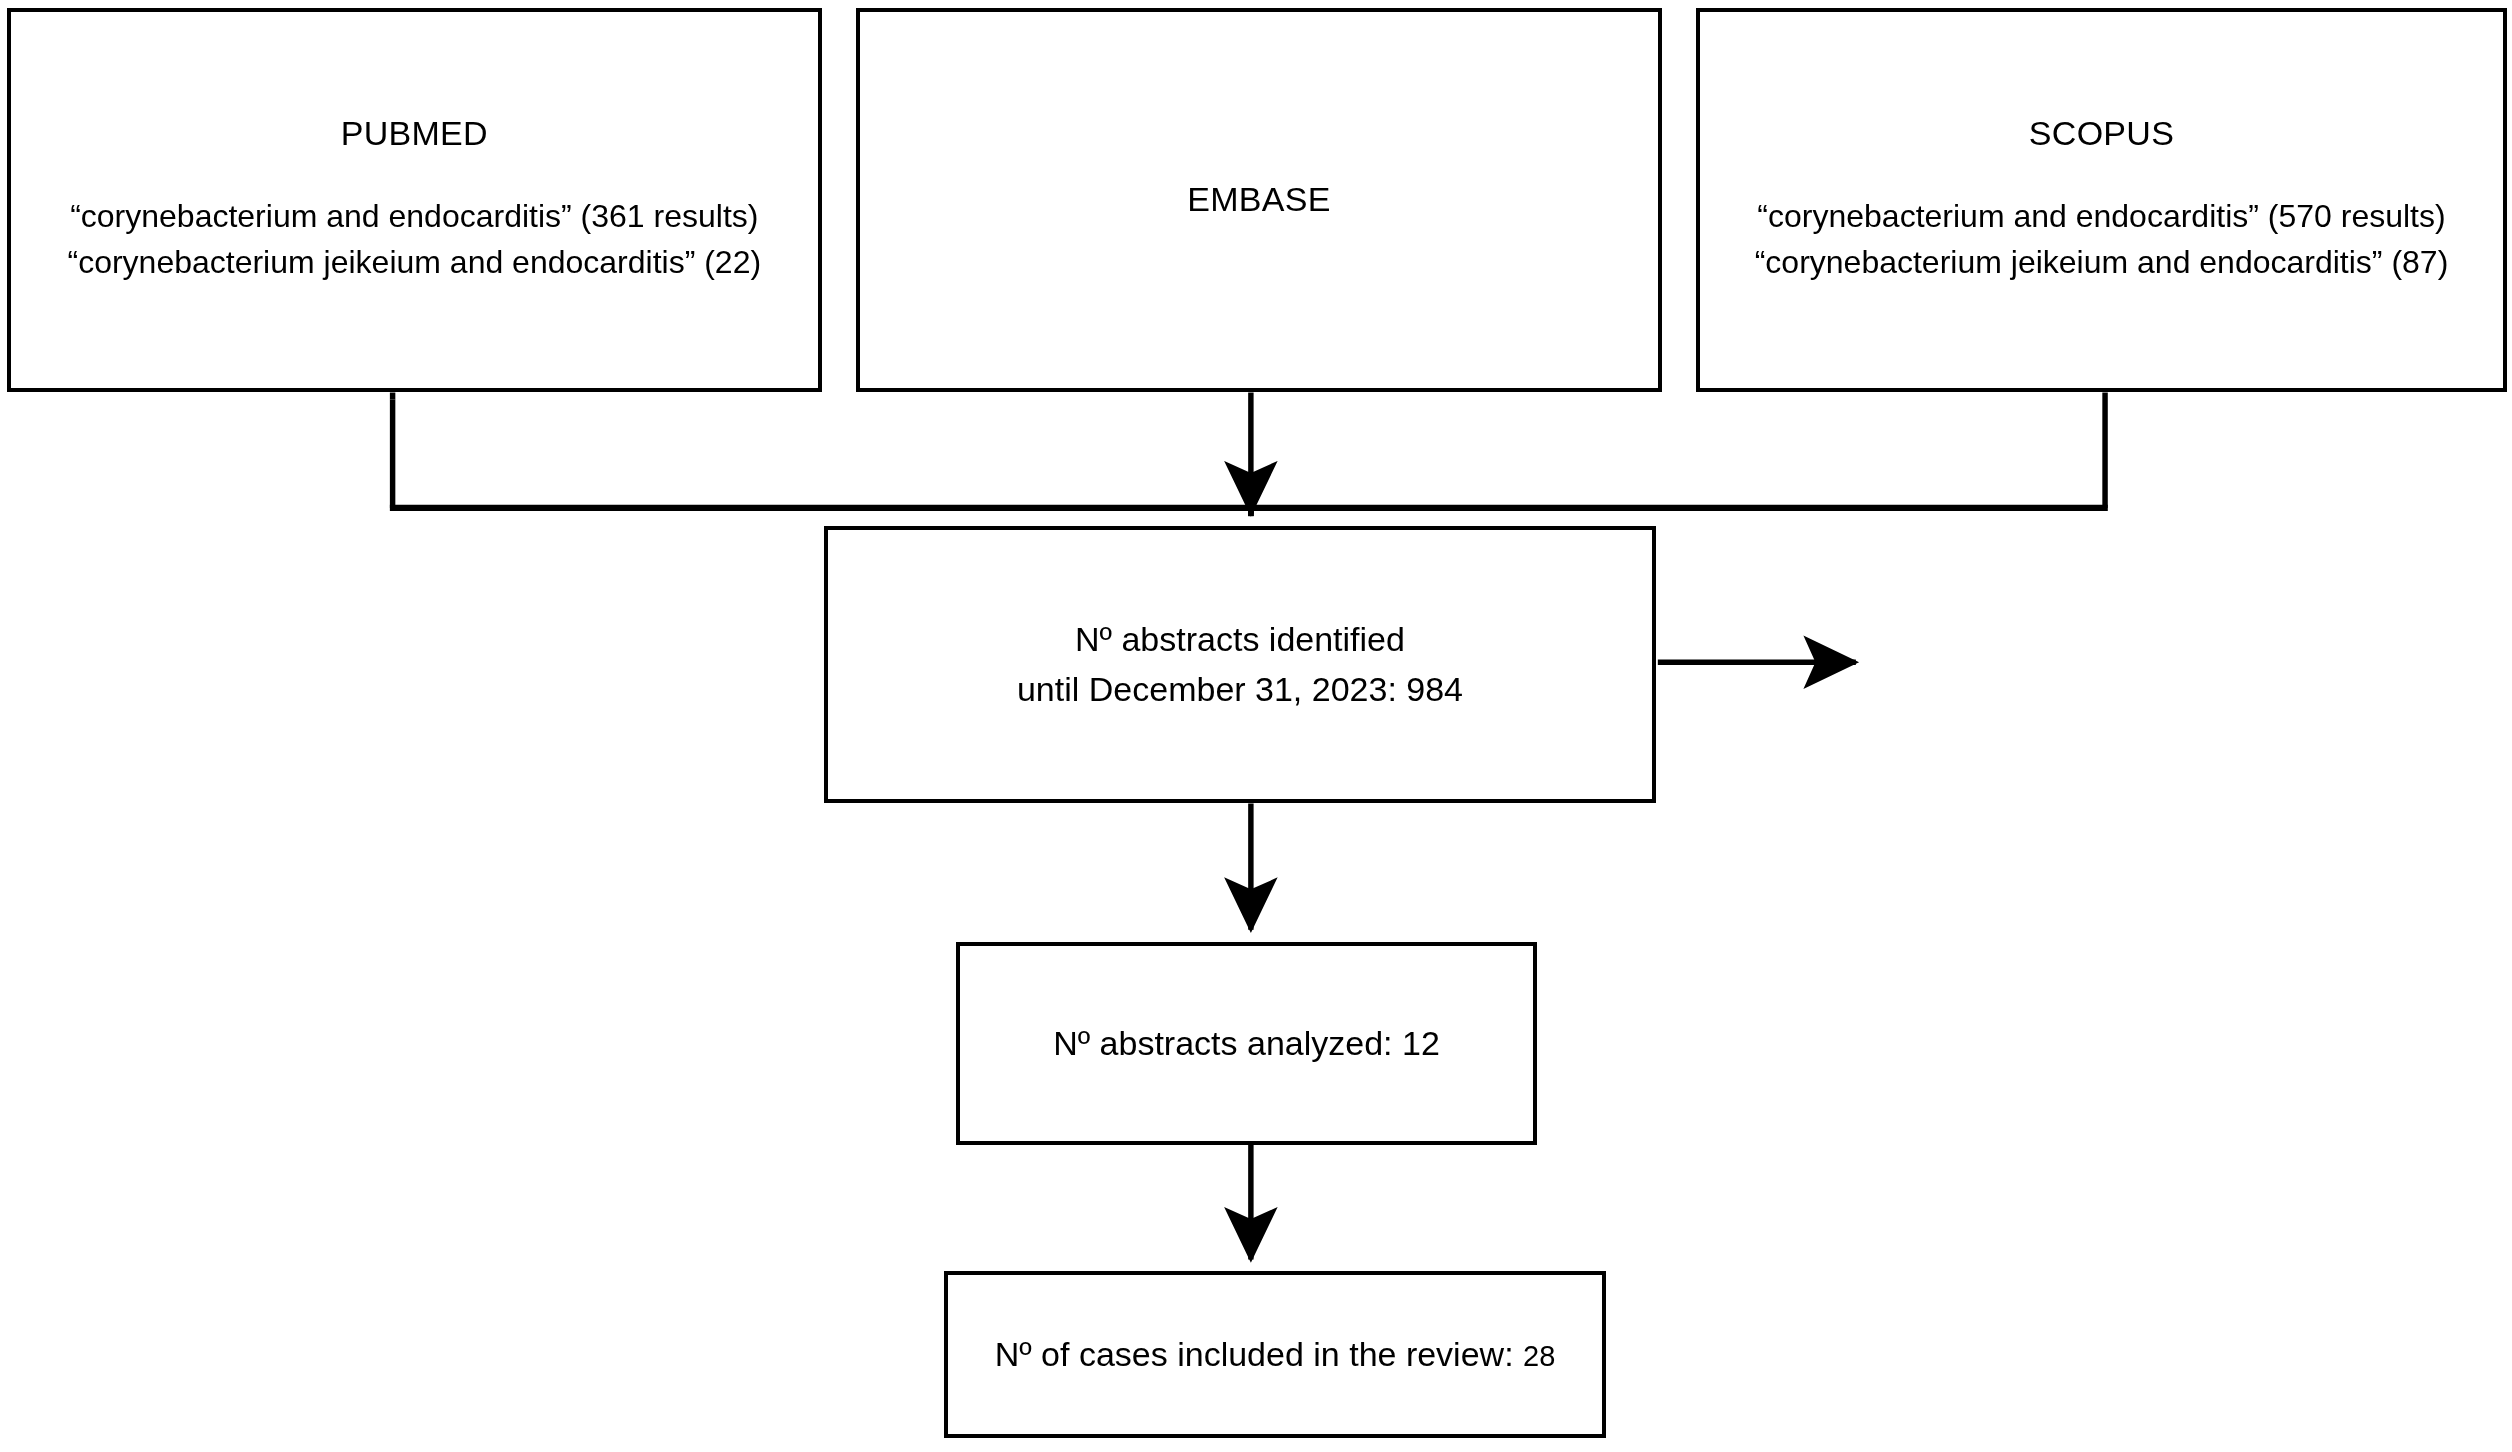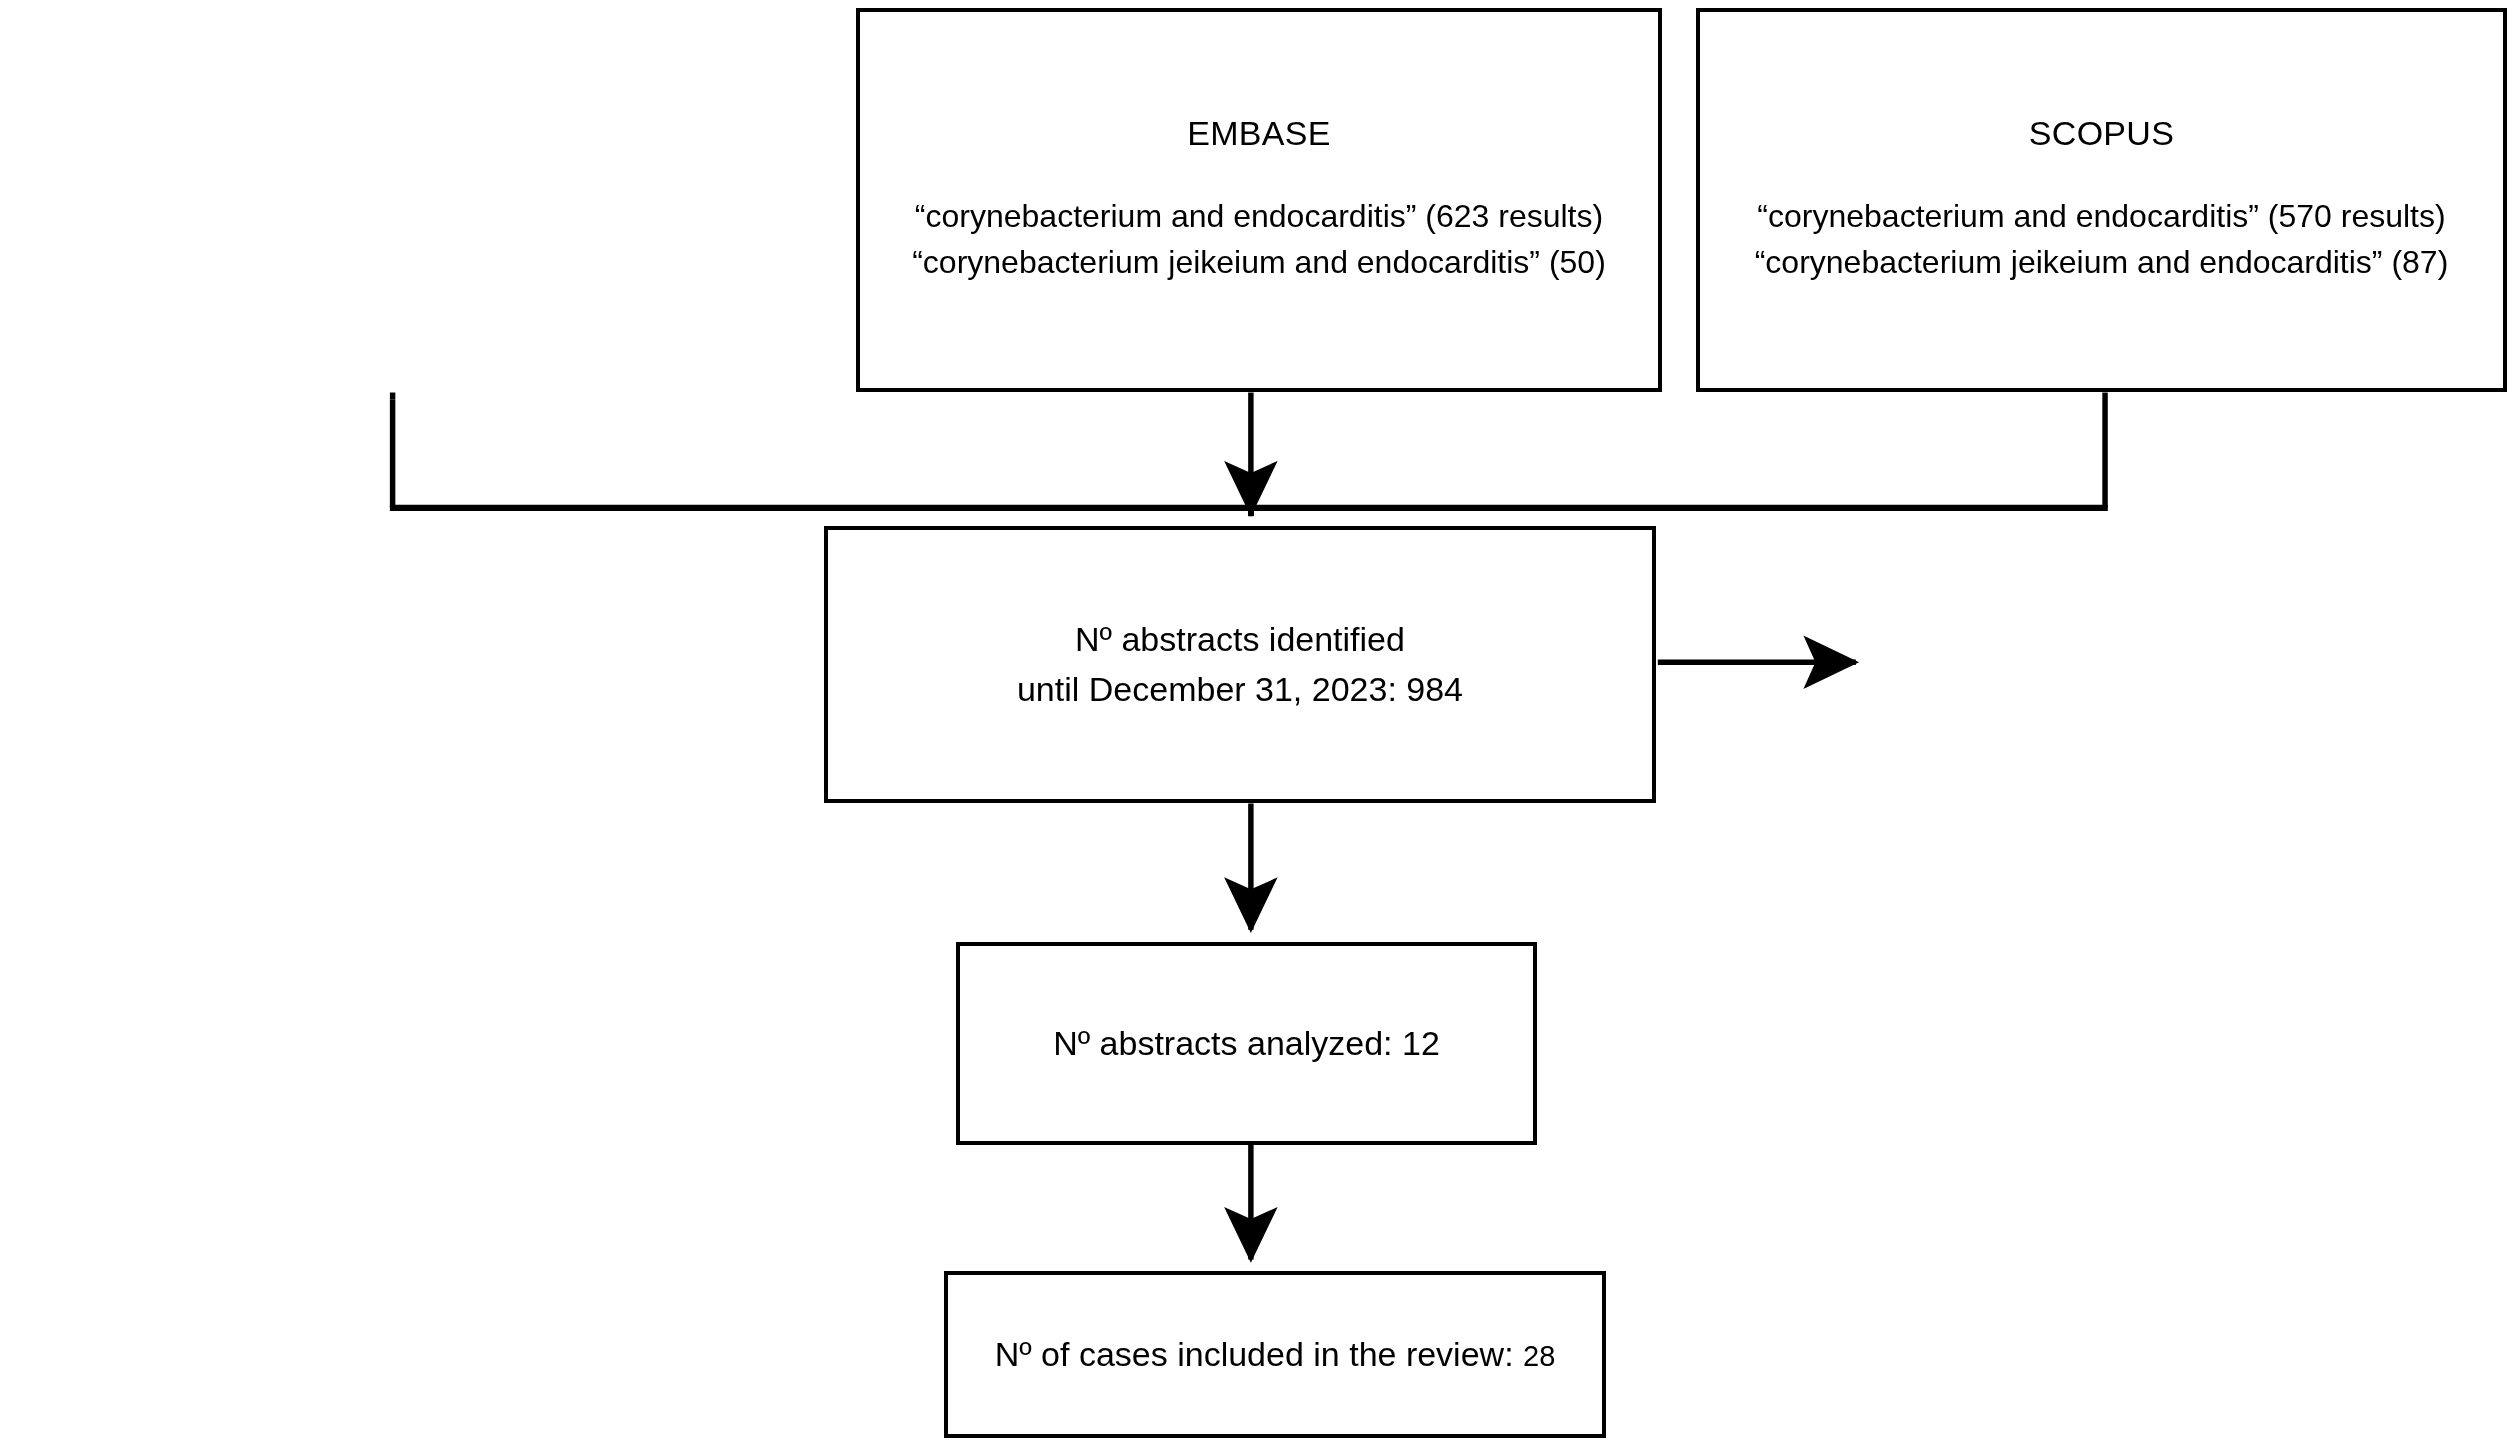--- a/index.html
+++ b/index.html
@@ -121,27 +121,30 @@
 
   <svg id="flow-svg-bus-arrow" class="flow-overlay" style="position:absolute;left:0;top:0;width:2512px;height:1452px;z-index:1;" viewBox="0 0 3679 2127" preserveAspectRatio="none">
     <defs>
       <marker id="arrowhead2" markerWidth="11" markerHeight="11" refX="9.6" refY="5.5" orient="auto" markerUnits="strokeWidth">
         <path d="M0,0.6 L10.2,5.5 L0,10.4 L2.2,5.5 Z" fill="#000000"></path>
       </marker>
     </defs>
     <line x1="1832" y1="744" x2="1832" y2="752" stroke="#000000" stroke-width="8" marker-end="url(#arrowhead2)"></line>
   </svg>
 
+  <div class="node" id="source-pubmed">
+    <div class="node-title">PUBMED</div>
+    <div class="node-queries">
+      <span class="query-line">“corynebacterium and endocarditis” (361 results)</span>
+      <span class="query-line">“corynebacterium jeikeium and endocarditis” (22)</span>
+    </div>
+  </div>
 
   <div class="node" id="source-embase">
     <div class="node-title">EMBASE</div>
-    <div class="node-queries">
-      <span class="query-line">“corynebacterium and endocarditis” (623 results)</span>
-      <span class="query-line">“corynebacterium jeikeium and endocarditis” (50)</span>
-    </div>
   </div>
 
   <div class="node" id="source-scopus">
     <div class="node-title">SCOPUS</div>
     <div class="node-queries">
       <span class="query-line">“corynebacterium and endocarditis” (570 results)</span>
       <span class="query-line">“corynebacterium jeikeium and endocarditis” (87)</span>
     </div>
   </div>
 

